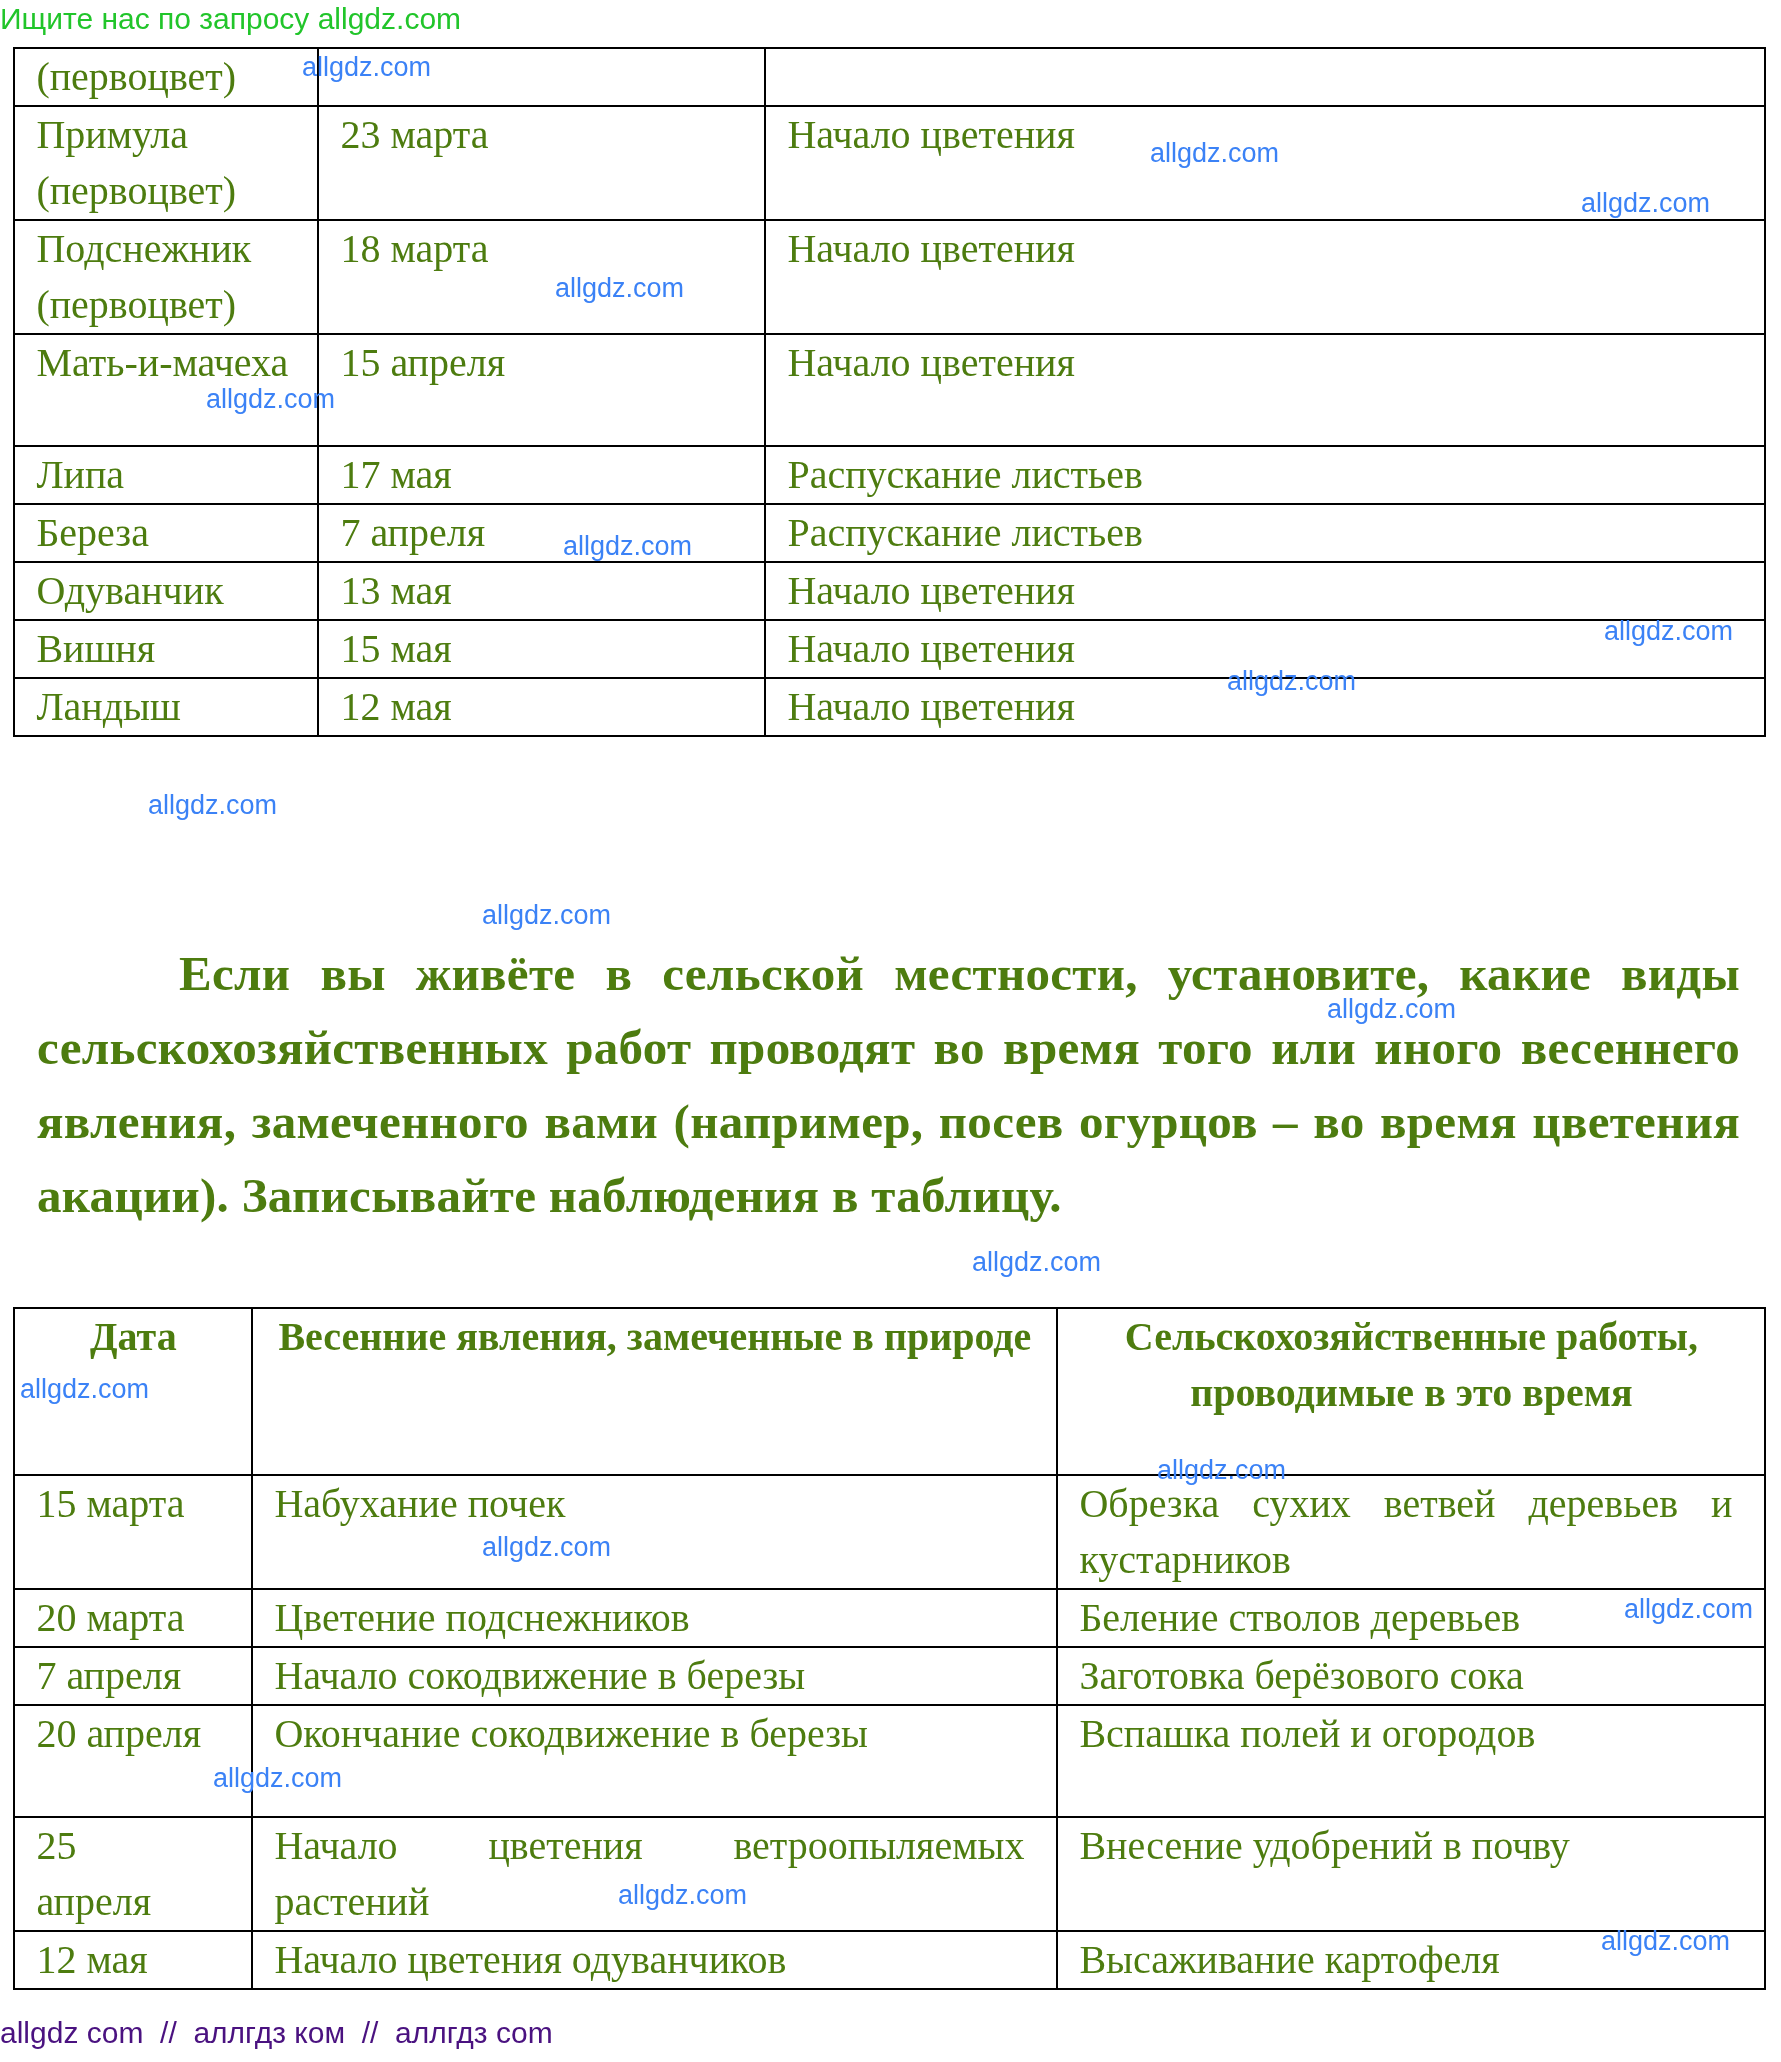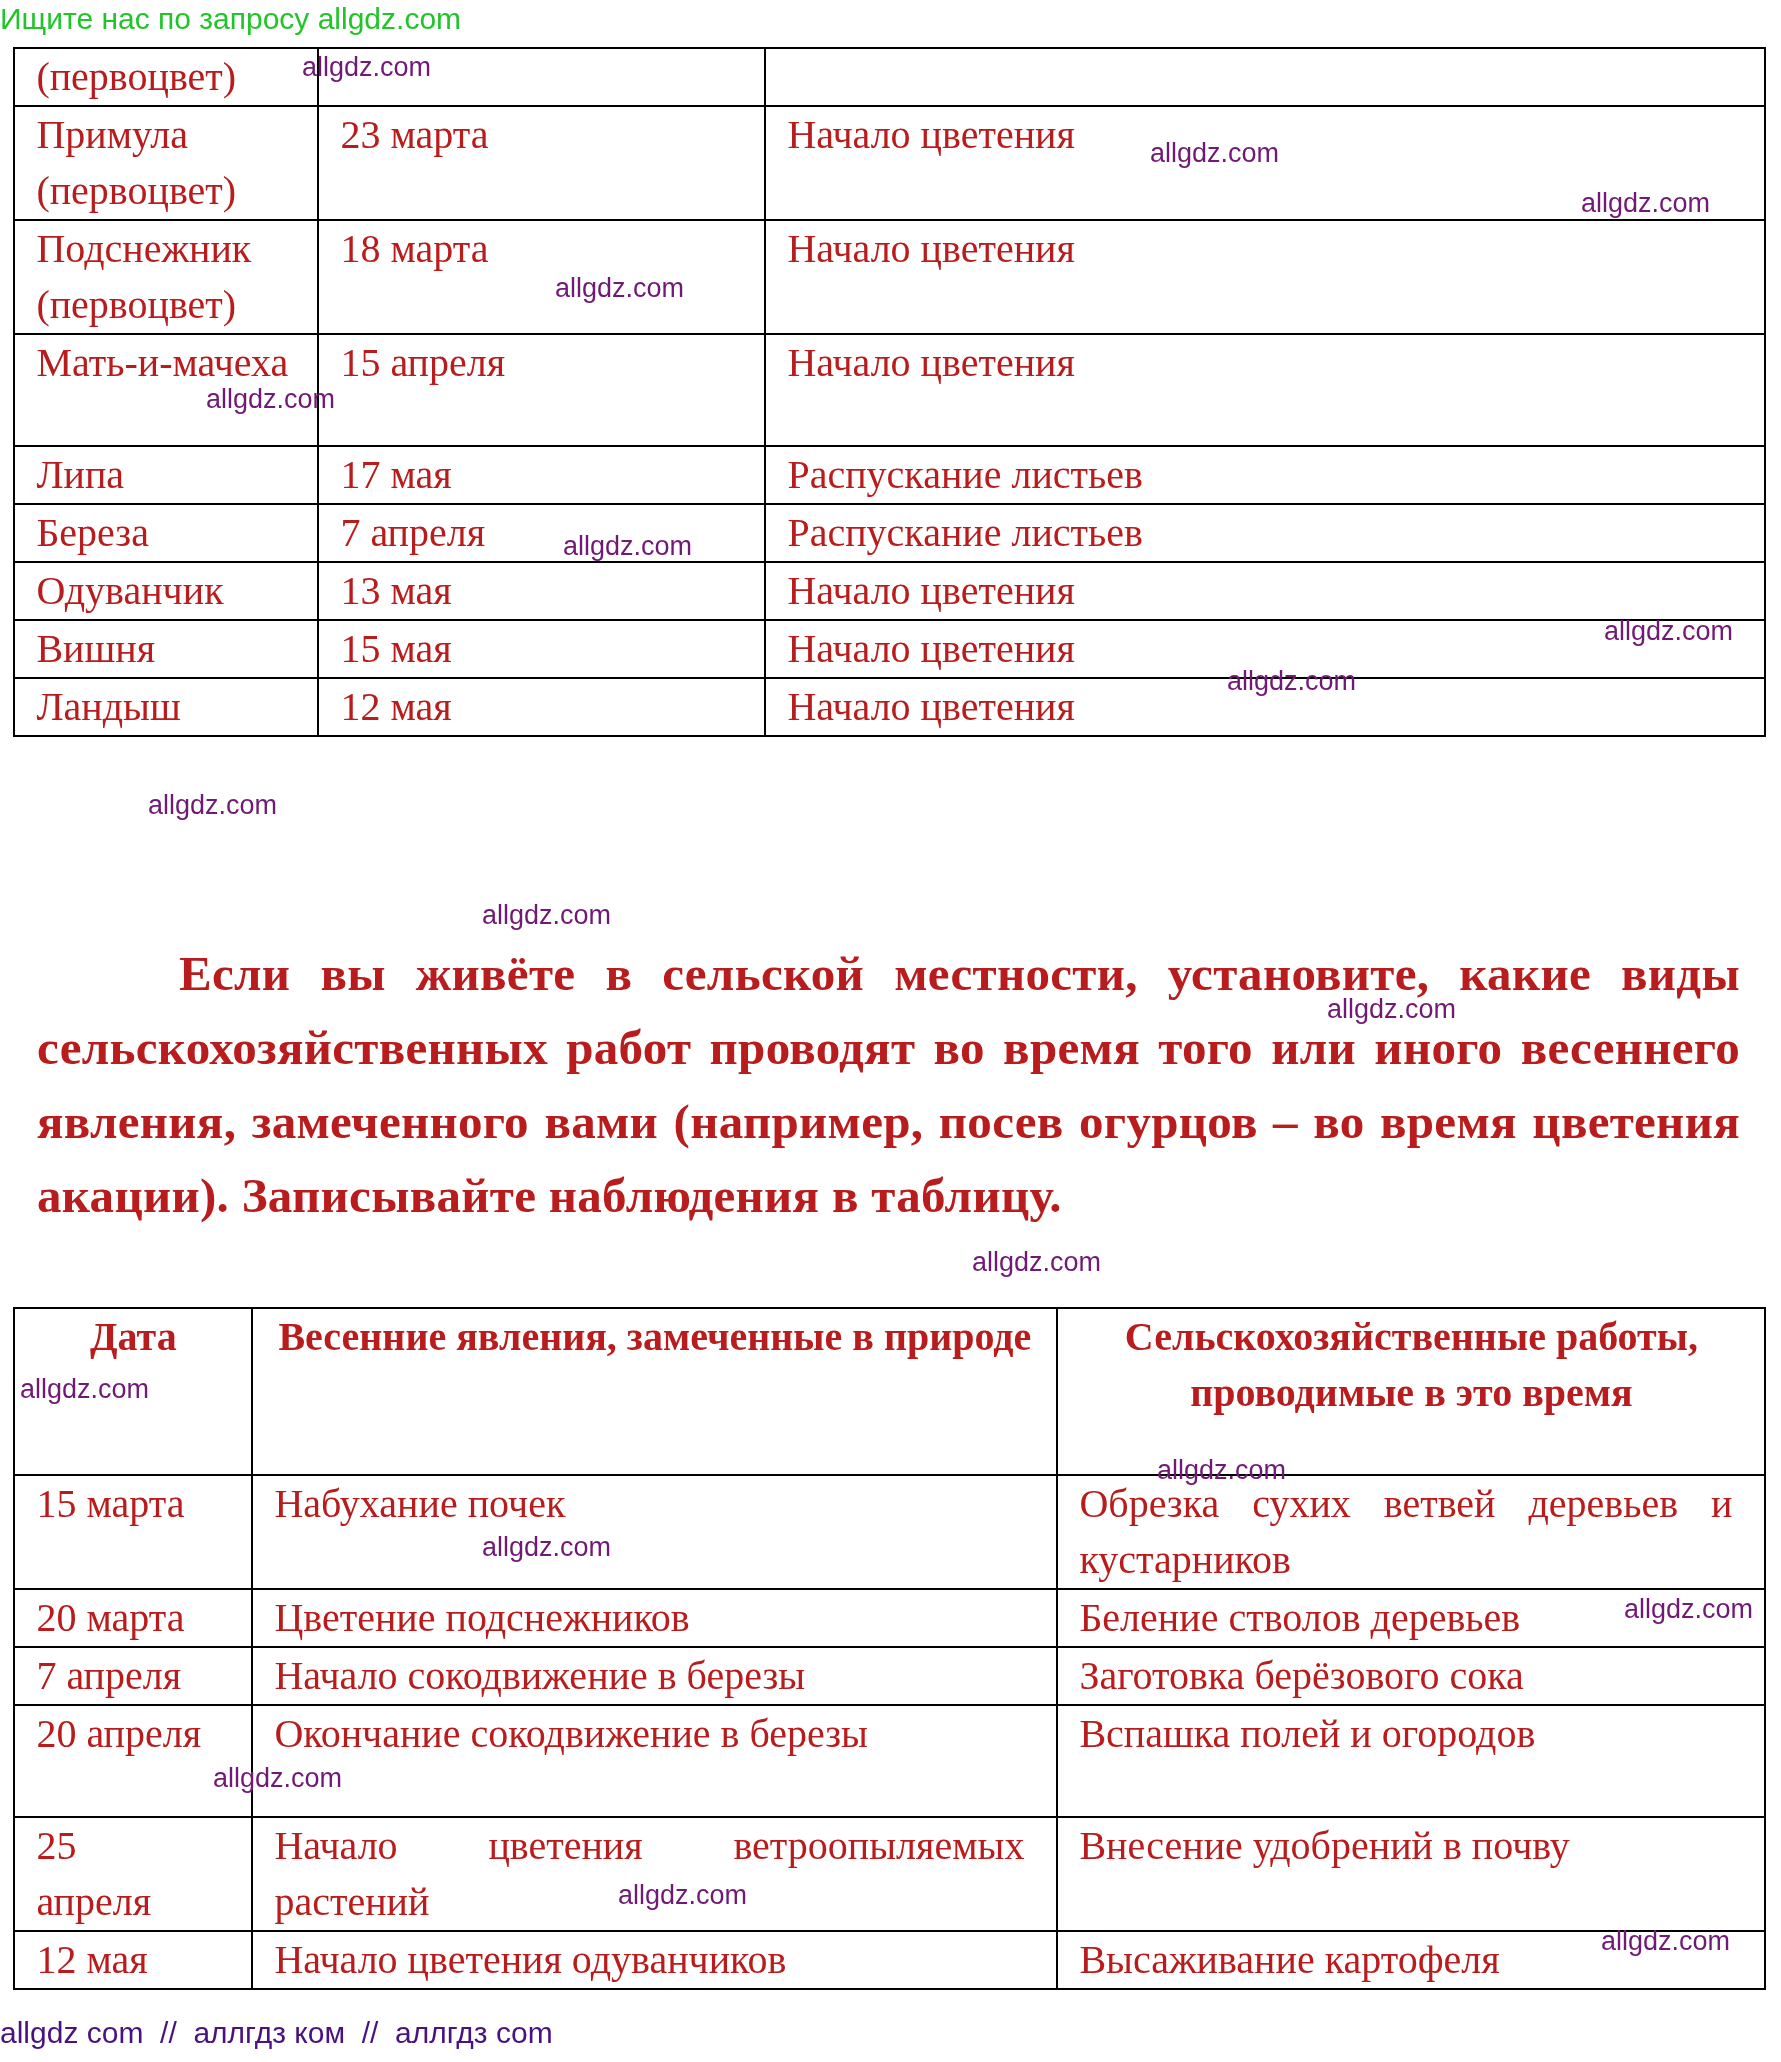--- a/index.html
+++ b/index.html
@@ -1,17 +1,17 @@
 <!DOCTYPE html>
 <html><head>
 <meta charset="utf-8">
 <style>
   html, body { margin: 0; padding: 0; background: #ffffff; }
   body { width: 1781px; height: 2063px; position: relative; overflow: hidden; }
-  .serif { font-family: "Liberation Serif", "DejaVu Serif", serif; color: #b91c1c; }
+  .serif { font-family: "Liberation Serif", "DejaVu Serif", serif; color: #4d7c0f; }
   .sans { font-family: "Liberation Sans", "DejaVu Sans", sans-serif; }
   .top-banner {
     position: absolute; left: 0; top: 1.9px; width: 1781px; 
     font-size: 30px; color: #21c52a;
   }
   .footer {
     position: absolute; left: 0; top: 2016px; width: 1781px; 
     font-size: 30px; color: #4a1280; white-space: pre;
   }
   table.grid {
@@ -34,21 +34,21 @@
     border: 2.4px solid #000; vertical-align: top; font-weight: bold;
     font-size: 40px; line-height: 56px; text-align: center; padding: 0 9.6px;
   }
   #table2 td.just { text-align: justify; text-align-last: left; padding-right: 32px; }
   .para {
     position: absolute; left: 37px; top: 937px; width: 1703px;
     font-size: 49px; line-height: 74px; font-weight: bold; text-align: justify;
     text-indent: 142px; letter-spacing: 0.3px;
   }
   .wm {
-    position: absolute; font-size: 27px; color: #701a75; white-space: nowrap; line-height: 1;
+    position: absolute; font-size: 27px; color: #3b82f6; white-space: nowrap; line-height: 1;
   }
 </style>
 </head>
 <body>
 
 <div class="top-banner sans">Ищите нас по запросу allgdz.com</div>
 
 <table id="table1" class="grid serif">
   <colgroup>
       <col class="c1">

